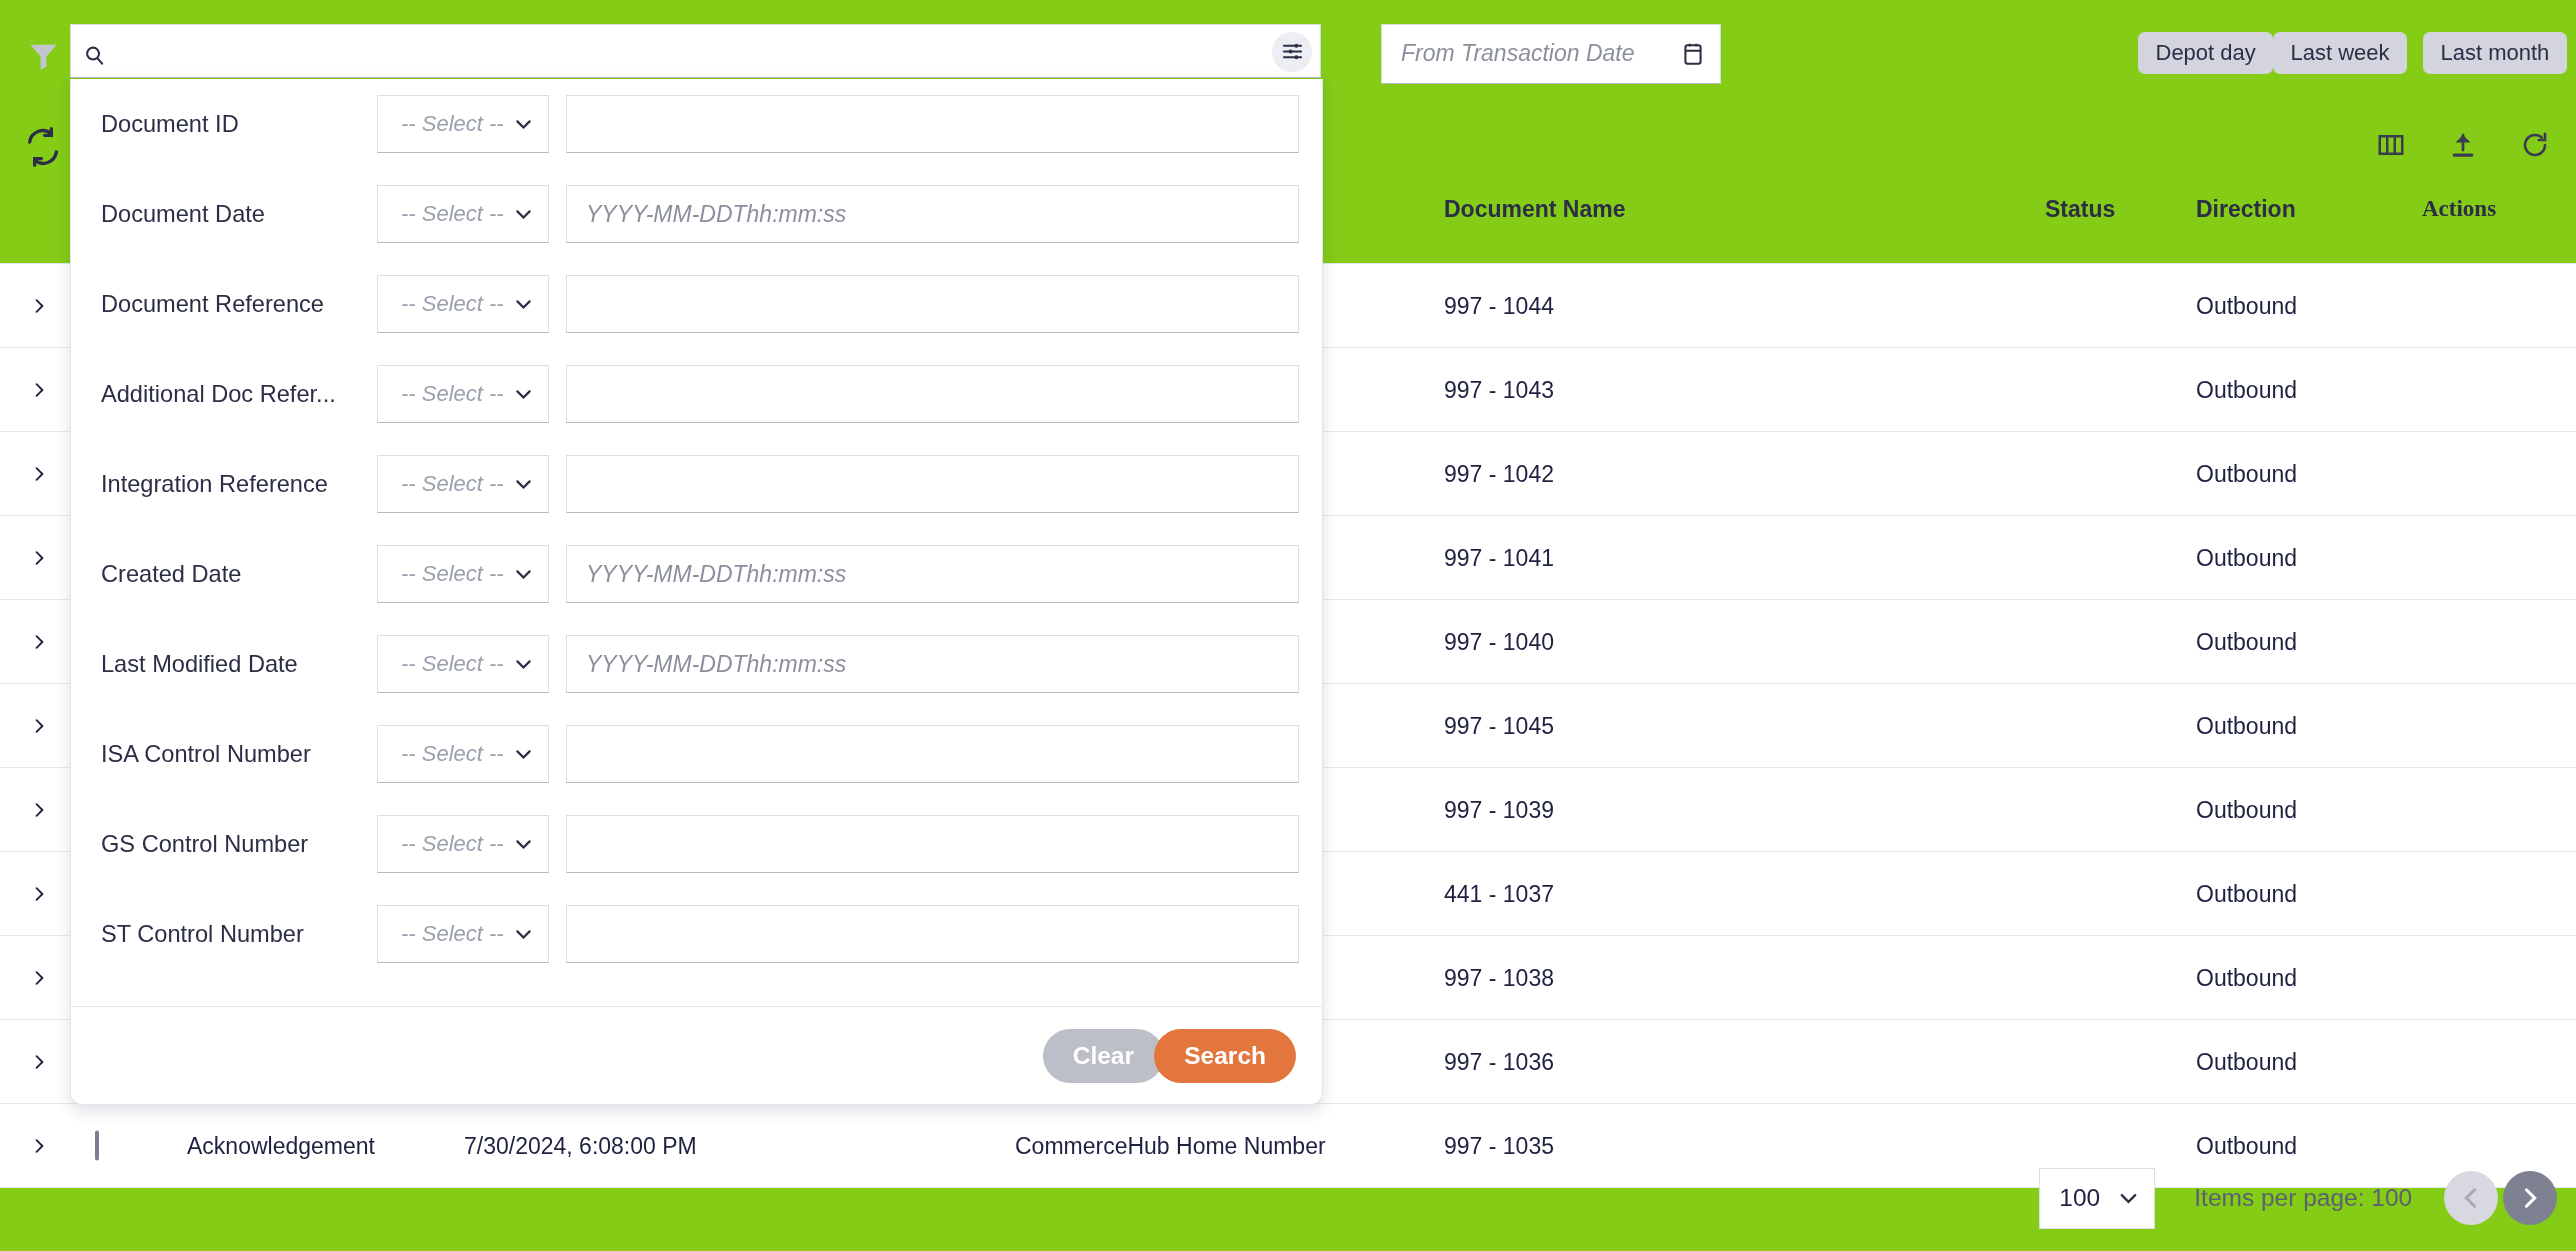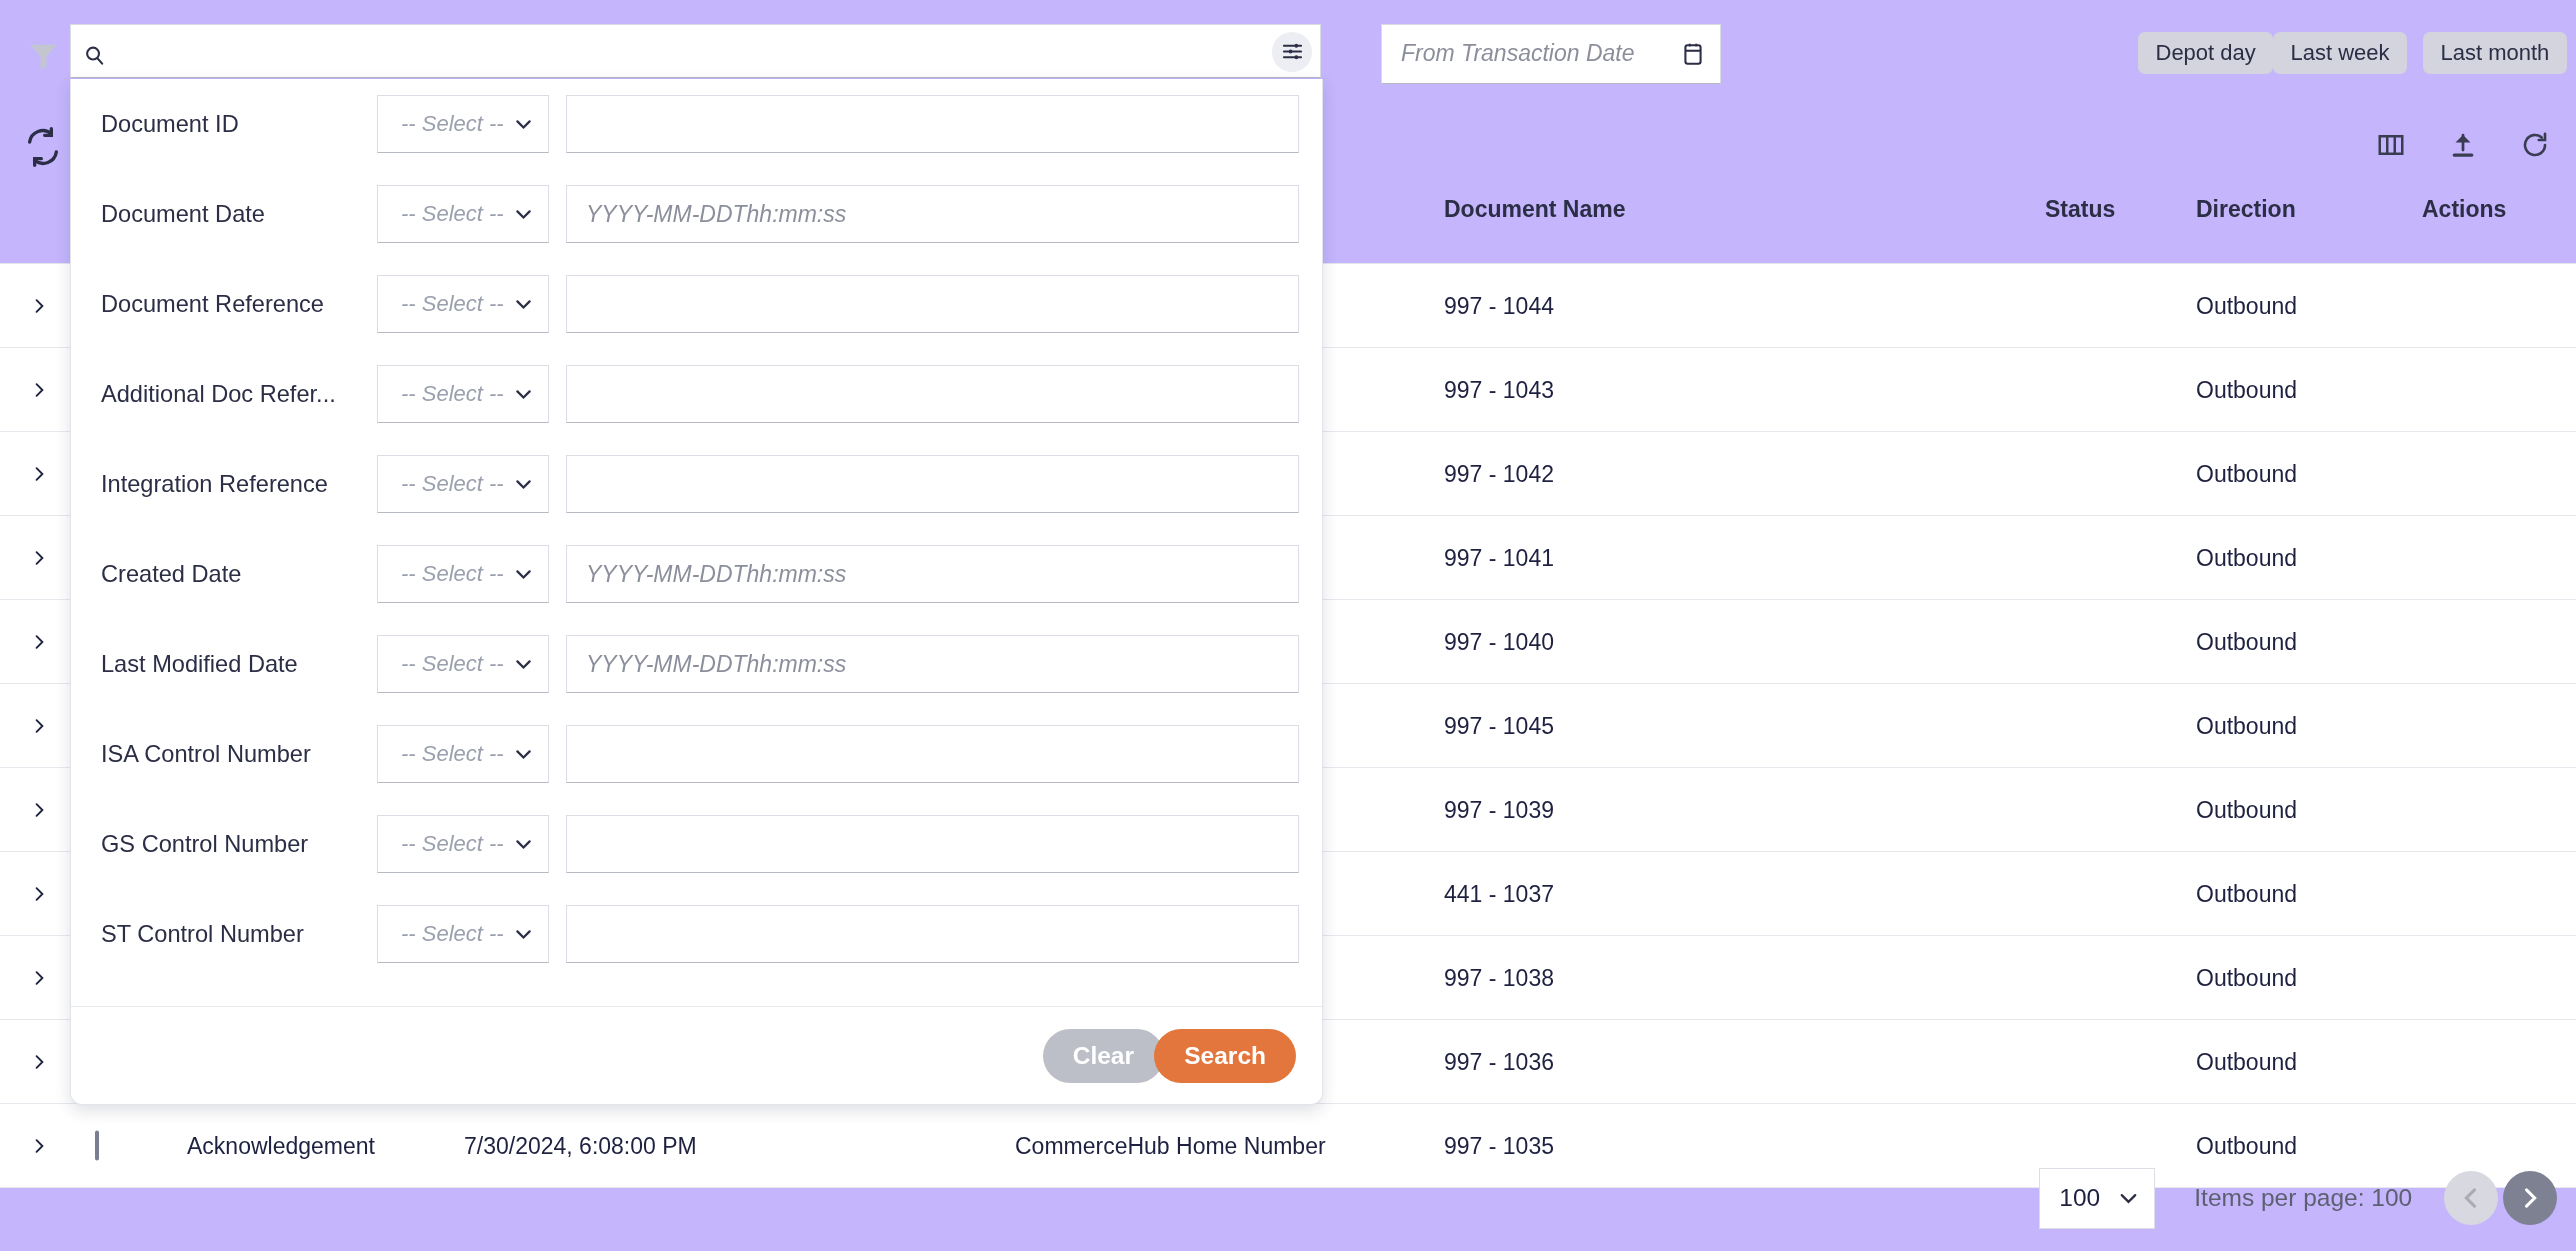--- a/index.html
+++ b/index.html
@@ -2,21 +2,21 @@
 <html style="font-size:14px"><head>
 <meta charset="utf-8">
 <style>
   * { box-sizing: border-box; margin: 0; padding: 0; }
   html, body {
     width: 2576px; height: 1251px;
     background: #ffffff;
     font-family: "Liberation Sans", sans-serif;
     overflow: hidden;
   }
-  #root { position: relative; width: 2576px; height: 1251px; background:#c4b5fd; }
+  #root { position: relative; width: 2576px; height: 1251px; background:#84cc16; }
 
   
   .topbar { position:absolute; left:0; top:0; width:2576px; height:114px; }
 
   .filter-funnel { position:absolute; left:26px; top:39px; width:35px; height:35px; }
   .sync-icon     { position:absolute; left:23px; top:127px; width:40px; height:40px; }
 
   .searchbox {
     position:absolute; left:70px; top:23.6px; width:1251px; height:54px;
     background:#fff; border:0.9px solid #d9dce3; border-bottom:1.8px solid #b6bac5;
@@ -73,21 +73,21 @@
   .thead {
     position:relative; height:84px; border-bottom:1.8px solid #e3e5ec;
   }
   .thead .th {
     position:absolute; top:16px;
     font-size:23px; font-weight:bold; color:#2b2e45; white-space:nowrap;
   }
   .th.c-name { left:1444px; }
   .th.c-stat { left:2045px; }
   .th.c-dir  { left:2196px; }
-  .th.c-act  { left:2422px; }
+  .th.c-act  { left:2422px;font-family:Liberation Serif, serif; }
 
   .trow {
     position:relative; height:84px; border-bottom:1.8px solid #e7e9ef; background:#fff;
   }
   .trow .cell {
     position:absolute; top:50%; transform:translateY(-50%);
     font-size:23px; color:#1e2140; white-space:nowrap;
   }
   .c-exp  { left:30px; }
   .c-sel  { left:95px; }

